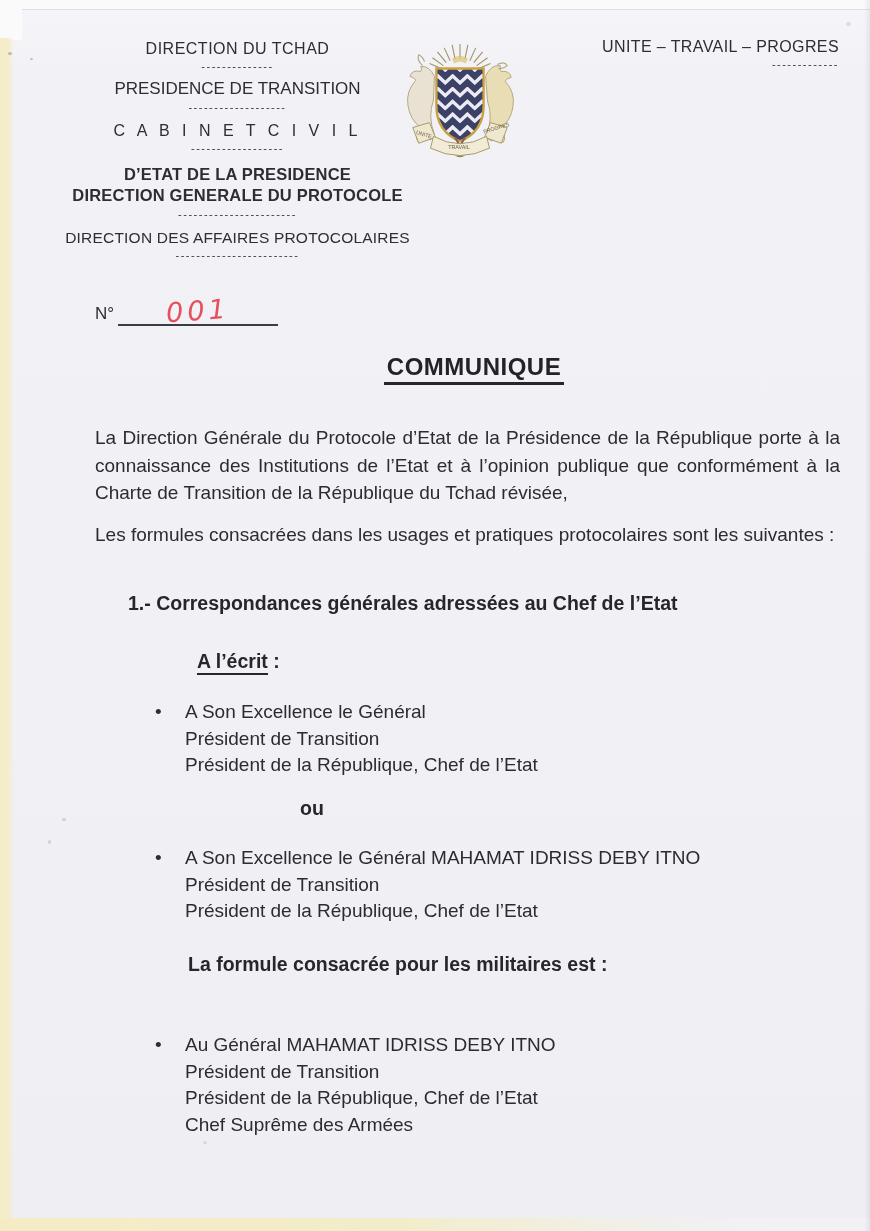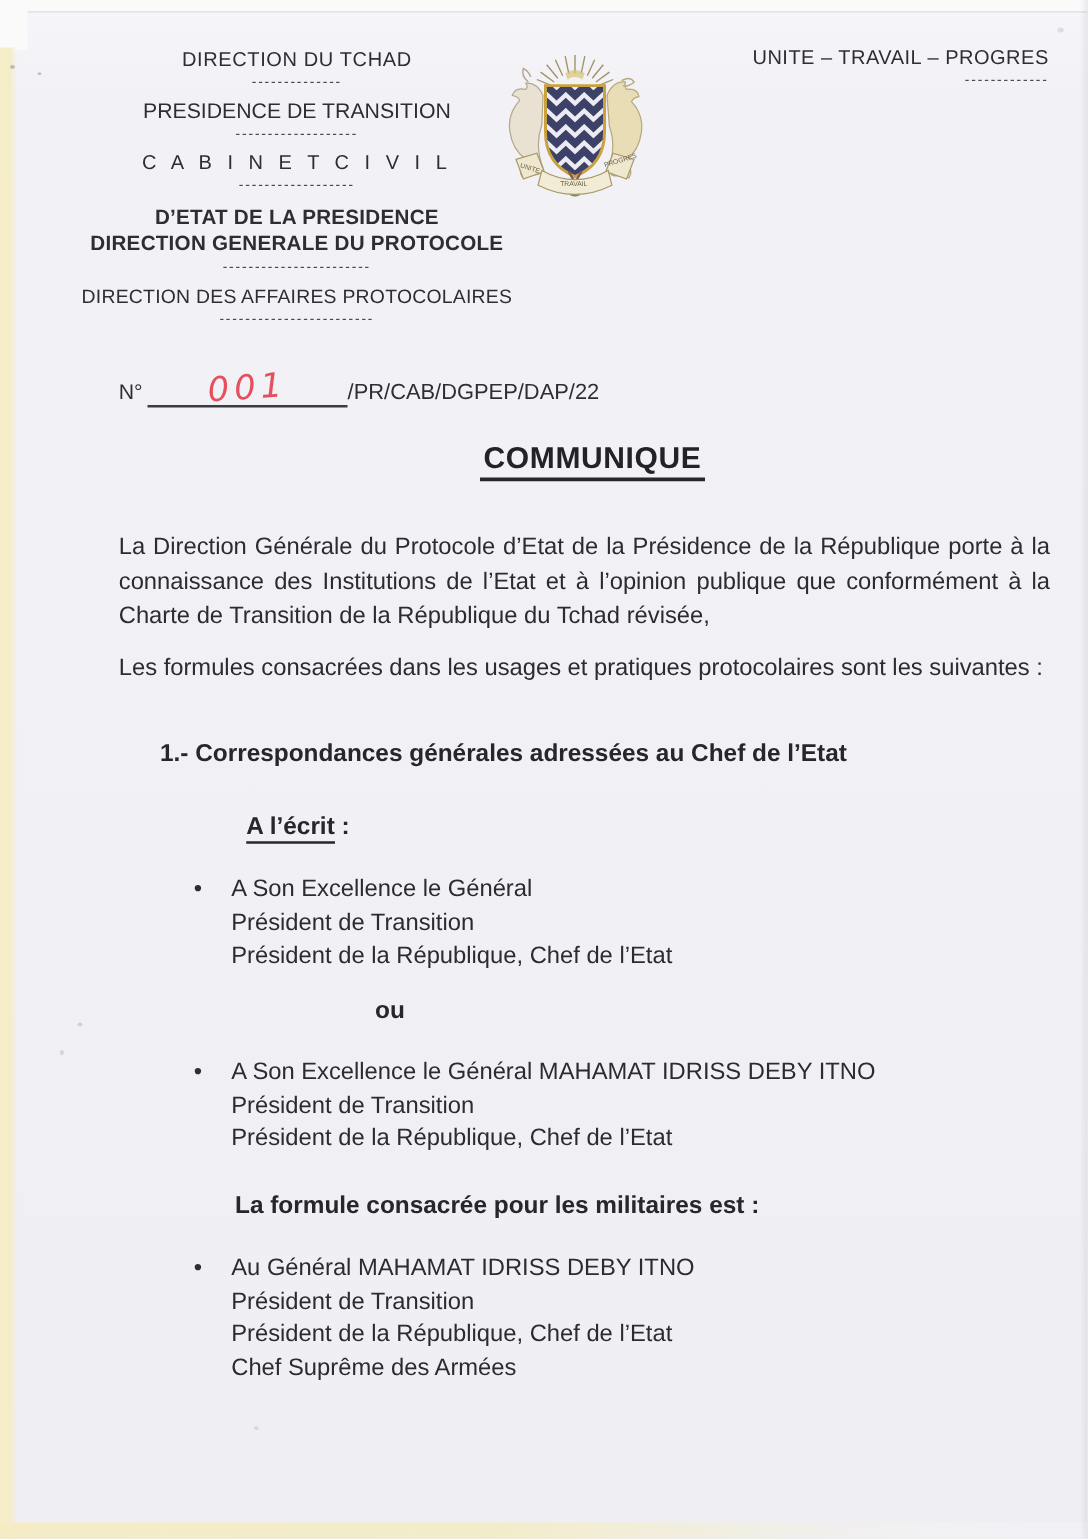--- a/index.html
+++ b/index.html
@@ -54,21 +54,21 @@
   .p2{top:521px;}
   .sec-heading{position:absolute;left:128px;top:592px;font-size:19.5px;font-weight:bold;color:#26262b;}
   .sub1{position:absolute;left:197px;top:650px;font-size:19.5px;font-weight:bold;color:#26262b;}
   .sub1 .u{border-bottom:2.5px solid #26262b;padding-bottom:1px;}
   .or-label{position:absolute;left:300px;top:797px;font-size:19.5px;font-weight:bold;color:#26262b;}
   .sub2{position:absolute;left:188px;top:953px;font-size:19.5px;font-weight:bold;color:#26262b;}
 
   .bullet{position:absolute;left:155px;display:flex;}
   .b1{top:699px;}
   .b2{top:845px;}
-  .b3{top:1002px;}
+  .b3{top:1032px;}
   .bullet .dot{width:30px;font-size:19px;line-height:26.5px;}
   .bullet .dot::before{content:"\2022";}
   .bullet .blines div{font-size:19px;line-height:26.5px;color:#2b2b31;}
 </style>
 </head>
 <body>
 
 <div class="scan">
 
   <div class="edge-top"></div>
@@ -158,21 +158,20 @@
   </svg>
 
   <div class="hdr-right">
     <div class="motto">UNITE – TRAVAIL – PROGRES</div>
     <div class="sep">-------------</div>
   </div>
 
   <div class="refline">
     <span class="ref-prefix">N°</span>
     <span class="ref-hand"><span>001</span></span>
-    <span class="ref-suffix">/PR/CAB/DGPEP/DAP/22</span>
   </div>
 
   <div class="title-wrap">
     <span class="t">COMMUNIQUE</span>
   </div>
 
   <p class="para p2">Les formules consacrées dans les usages et pratiques protocolaires sont les suivantes :</p>
   <p class="para p1">La Direction Générale du Protocole d’Etat de la Présidence de la République porte à la connaissance des Institutions de l’Etat et à l’opinion publique que conformément à la Charte de Transition de la République du Tchad révisée,</p>
 
   <div class="sec-heading">1.- Correspondances générales adressées au Chef de l’Etat</div>

